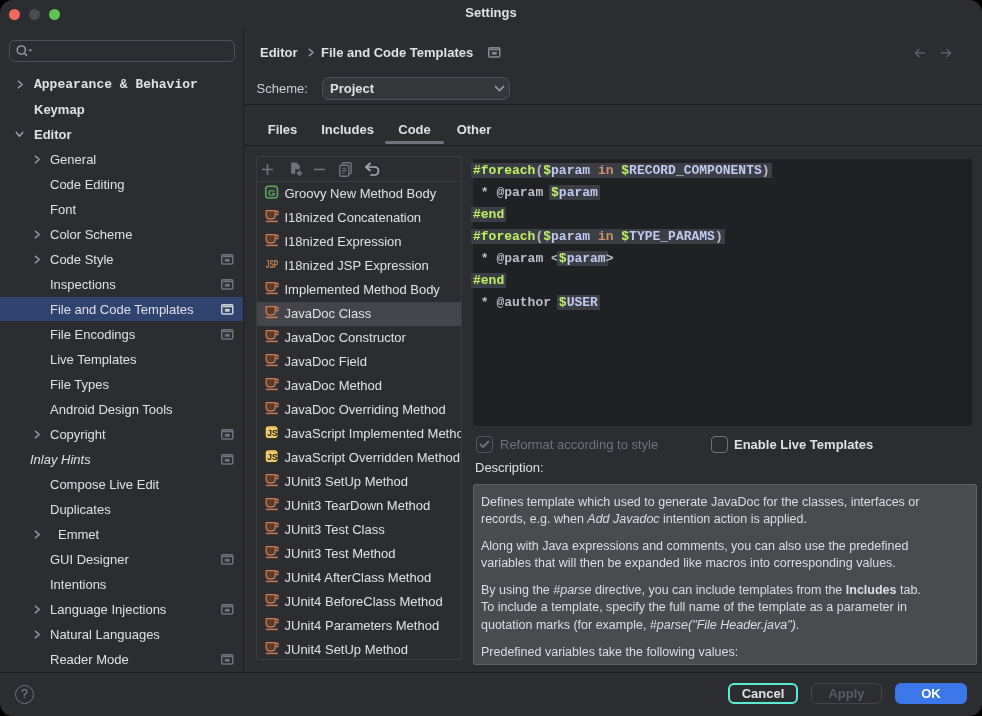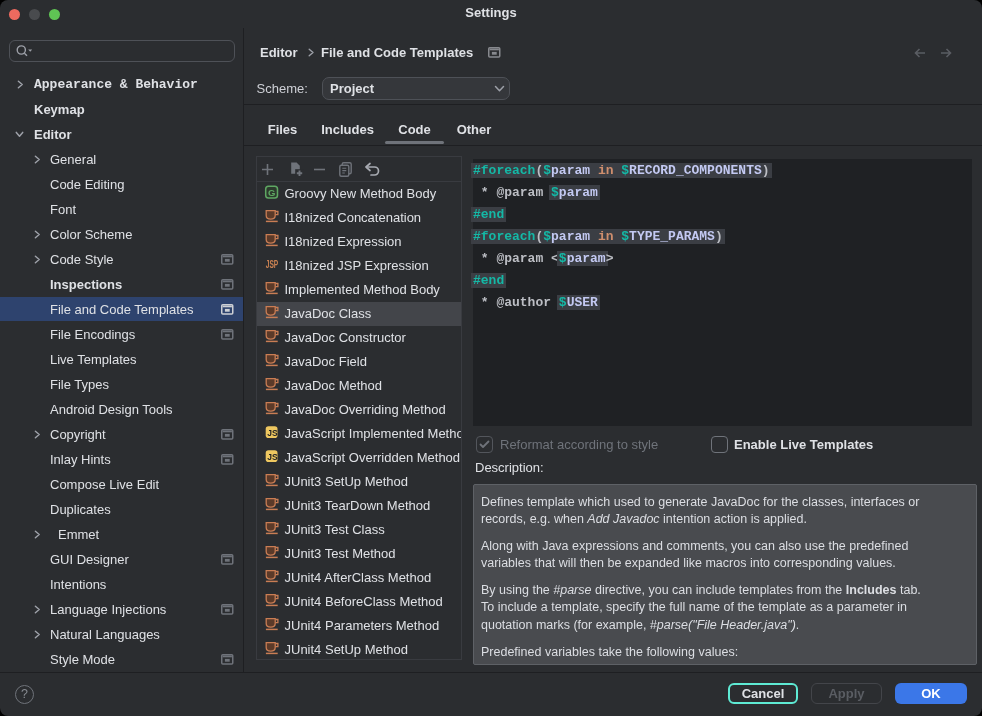--- a/index.html
+++ b/index.html
@@ -1,32 +1,32 @@
 <!DOCTYPE html>
 <html><head><meta charset="utf-8">
 <style>
 html,body{margin:0;padding:0;background:#000;}
 *{box-sizing:border-box;}
 body{width:982px;height:716px;overflow:hidden;font-family:"Liberation Sans",sans-serif;}
-#win{position:absolute;left:0;top:0;width:982px;height:716px;background:#2B2D30;border-radius:8px;overflow:hidden;}
+#win{position:absolute;left:0;top:0;width:982px;height:716px;background:#2B2D30;border-radius:13px;overflow:hidden;}
 .abs{position:absolute;}
 .t1{color:#DFE1E5;}
 .dim{color:#6F737A;}
 .b{font-weight:bold;}
 .hline{position:absolute;height:1px;background:#1E1F22;}
 .vline{position:absolute;width:1px;background:#1E1F22;}
 .trow{position:absolute;left:0;width:243px;height:24px;display:flex;align-items:center;font-size:13px;color:#DFE1E5;}
 .trow .lbl{white-space:nowrap;}
 .trow .sp{flex:1;}
 .chev{position:absolute;}
 .lrow{position:absolute;left:1px;width:204px;height:24px;display:flex;align-items:center;font-size:13px;color:#DFE1E5;overflow:hidden;white-space:nowrap;}
 .lrow .ic{margin-left:7px;margin-right:5px;flex:0 0 auto;}
 pre{margin:0;}
 .code{font-family:"Liberation Mono",monospace;font-size:13px;line-height:22px;font-weight:bold;}
-.gold{color:#14b8a6;text-align:center;}
+.gold{color:#bef264;text-align:center;}
 .lav{color:#C3C9F2;}
 .org{color:#CF8E6D;}
 .gry{color:#BCBEC4;}
 .hl{background:#3B3E44;box-shadow:2px 0 0 #3B3E44,-2px 0 0 #3B3E44;}
 .desc p{margin:9.5px 0 0;}
 .desc p:first-child{margin-top:0;}
 .btn{position:absolute;top:683px;height:21px;border-radius:6px;font-size:13px;font-weight:600;display:flex;align-items:center;justify-content:center;}
 </style></head><body>
 <div id="win">
 
@@ -88,21 +88,21 @@
         <svg width="13" height="11" viewBox="0 0 13 11">
           <rect x="0.75" y="0.75" width="11" height="9.2" rx="1" fill="none" stroke="#6F737A" stroke-width="1.5"></rect>
           <rect x="1.6" y="1.6" width="9.3" height="1.7" fill="#6F737A"></rect>
           <rect x="3.9" y="4.9" width="4.8" height="2.8" fill="#6F737A"></rect>
         </svg>
       </span>
     </div>
 <svg class="chev" style="left:32.5px;top:254.5px;" width="8" height="9" viewBox="0 0 8 9">
       <polyline points="2.4,1.3 6.2,4.5 2.4,7.7" fill="none" stroke="#9DA0A8" stroke-width="1.5" stroke-linecap="round" stroke-linejoin="round"></polyline>
     </svg>
-<div class="trow" style="top:272px;font-weight:bold;">
+<div class="trow" style="top:272px;">
       <span class="lbl" style="margin-left:50px;">Inspections</span>
       <span class="sp"></span>
       <span style="margin-right:9px;display:flex;">
         <svg width="13" height="11" viewBox="0 0 13 11">
           <rect x="0.75" y="0.75" width="11" height="9.2" rx="1" fill="none" stroke="#6F737A" stroke-width="1.5"></rect>
           <rect x="1.6" y="1.6" width="9.3" height="1.7" fill="#6F737A"></rect>
           <rect x="3.9" y="4.9" width="4.8" height="2.8" fill="#6F737A"></rect>
         </svg>
       </span>
     </div>
@@ -148,21 +148,21 @@
           <rect x="0.75" y="0.75" width="11" height="9.2" rx="1" fill="none" stroke="#6F737A" stroke-width="1.5"></rect>
           <rect x="1.6" y="1.6" width="9.3" height="1.7" fill="#6F737A"></rect>
           <rect x="3.9" y="4.9" width="4.8" height="2.8" fill="#6F737A"></rect>
         </svg>
       </span>
     </div>
 <svg class="chev" style="left:32.5px;top:429.5px;" width="8" height="9" viewBox="0 0 8 9">
       <polyline points="2.4,1.3 6.2,4.5 2.4,7.7" fill="none" stroke="#9DA0A8" stroke-width="1.5" stroke-linecap="round" stroke-linejoin="round"></polyline>
     </svg>
 <div class="trow" style="top:447px;">
-      <span class="lbl" style="margin-left:50px;">Inlay Hints</span>
+      <span class="lbl" style="margin-left:30px;font-style:italic;">Inlay Hints</span>
       <span class="sp"></span>
       <span style="margin-right:9px;display:flex;">
         <svg width="13" height="11" viewBox="0 0 13 11">
           <rect x="0.75" y="0.75" width="11" height="9.2" rx="1" fill="none" stroke="#6F737A" stroke-width="1.5"></rect>
           <rect x="1.6" y="1.6" width="9.3" height="1.7" fill="#6F737A"></rect>
           <rect x="3.9" y="4.9" width="4.8" height="2.8" fill="#6F737A"></rect>
         </svg>
       </span>
     </div>
 <div class="trow" style="top:472px;">
@@ -210,21 +210,21 @@
       <polyline points="2.4,1.3 6.2,4.5 2.4,7.7" fill="none" stroke="#9DA0A8" stroke-width="1.5" stroke-linecap="round" stroke-linejoin="round"></polyline>
     </svg>
 <div class="trow" style="top:622px;">
       <span class="lbl" style="margin-left:50px;">Natural Languages</span>
       <span class="sp"></span>
     </div>
 <svg class="chev" style="left:32.5px;top:629.5px;" width="8" height="9" viewBox="0 0 8 9">
       <polyline points="2.4,1.3 6.2,4.5 2.4,7.7" fill="none" stroke="#9DA0A8" stroke-width="1.5" stroke-linecap="round" stroke-linejoin="round"></polyline>
     </svg>
 <div class="trow" style="top:647px;">
-      <span class="lbl" style="margin-left:50px;">Style Mode</span>
+      <span class="lbl" style="margin-left:50px;">Reader Mode</span>
       <span class="sp"></span>
       <span style="margin-right:9px;display:flex;">
         <svg width="13" height="11" viewBox="0 0 13 11">
           <rect x="0.75" y="0.75" width="11" height="9.2" rx="1" fill="none" stroke="#6F737A" stroke-width="1.5"></rect>
           <rect x="1.6" y="1.6" width="9.3" height="1.7" fill="#6F737A"></rect>
           <rect x="3.9" y="4.9" width="4.8" height="2.8" fill="#6F737A"></rect>
         </svg>
       </span>
     </div>
 

